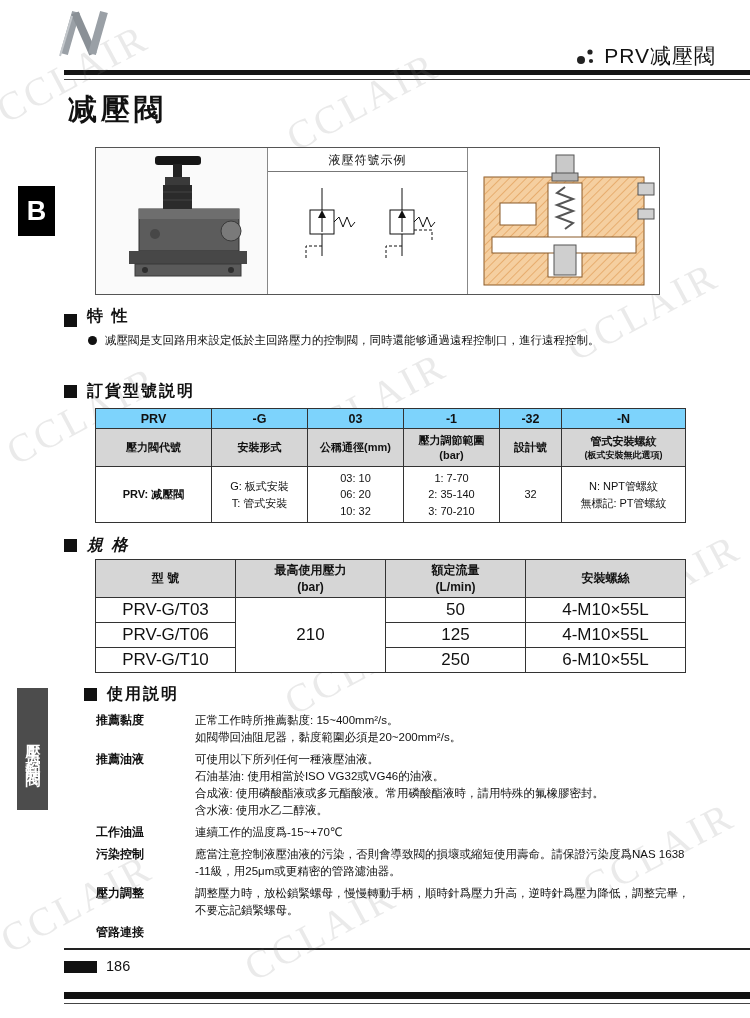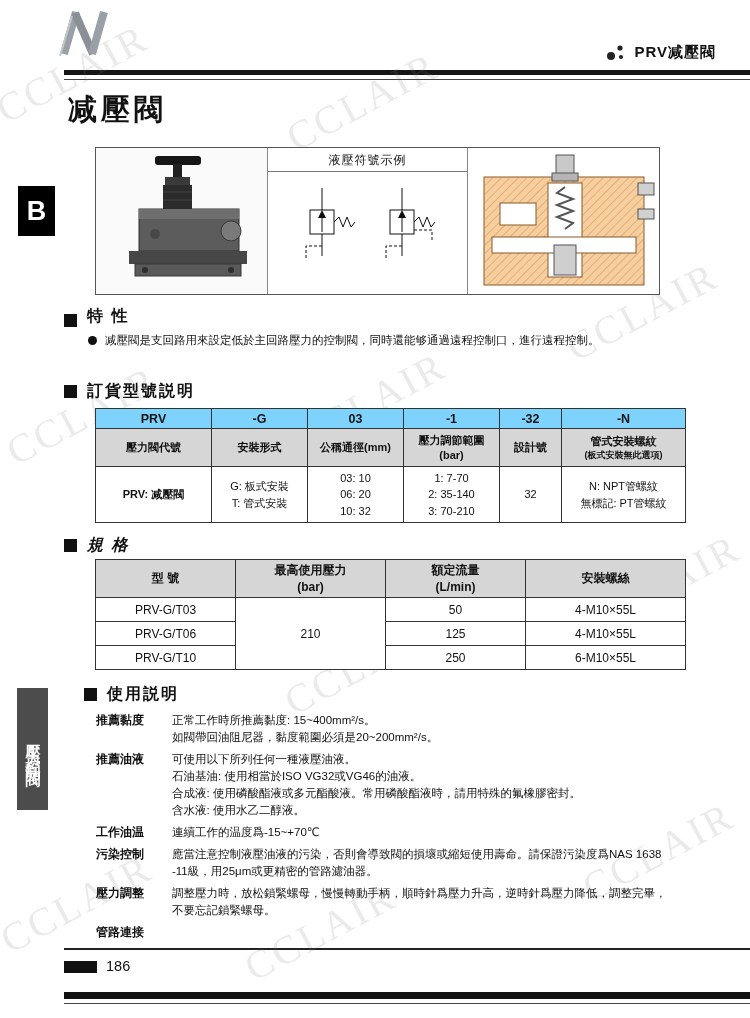--- a/index.html
+++ b/index.html
@@ -10,21 +10,21 @@
     font-family:"Liberation Sans","DejaVu Sans",sans-serif;
   }
   .watermark {
     position:absolute; font-family:"Liberation Serif","DejaVu Serif",serif;
     font-size:40px; letter-spacing:3px; color:rgba(125,125,125,0.16);
     transform:rotate(-28deg); white-space:nowrap; pointer-events:none; z-index:5;
   }
   
   .logo { position:absolute; left:50px; top:6px; }
   .brand { position:absolute; top:42px; right:34px; display:flex; align-items:center; gap:8px; z-index:6; }
-  .brand-title { font-size:15px; font-weight:bold; letter-spacing:1px; }
+  .brand-title { font-size:21px; font-weight:normal; letter-spacing:1px; }
   .rule-thick-top { position:absolute; left:64px; right:0; top:70px; height:5px; background:#151515; }
   .rule-thin-top  { position:absolute; left:64px; right:0; top:79px; height:1px; background:#444; }
   .page-title { position:absolute; left:68px; top:90px; font-size:29px; font-weight:bold; letter-spacing:4px; z-index:6;font-family:Liberation Serif, serif; }
 
   
   .figure-box { position:absolute; left:95px; top:147px; width:565px; height:148px;
     border:1px solid #555; display:flex; background:#fff; z-index:6; }
   .fig-photo { width:172px; border-right:1px solid #888; display:flex; align-items:center; justify-content:center; background:#fafafa; }
   .fig-symbols { width:200px; border-right:1px solid #888; }
   .symbol-caption { height:24px; line-height:24px; text-align:center; font-size:12px; border-bottom:1px solid #777; letter-spacing:1px; }
@@ -49,25 +49,25 @@
   th, td { border:1px solid #333; text-align:center; vertical-align:middle; padding:2px 3px; }
   .pre { white-space:pre-line; }
   .t1 { left:95px; top:408px; width:590px; }
   .t1 .code-row th { height:20px; background:#7dd3fc; font-size:12.5px; font-weight:bold; }
   .t1 .label-row td { height:38px; background:#d6d6d6; font-size:11px; font-weight:bold; line-height:1.35; }
   .t1 .value-row td { height:56px; font-size:11px; line-height:1.5; }
   .t1 .bold { font-weight:bold; }
   .sub { display:block; font-size:9px; font-weight:bold; }
   .t2 { left:95px; top:559px; width:590px; }
   .t2 th { height:38px; background:#d6d6d6; font-size:12px; font-weight:bold; line-height:1.35; }
-  .t2 td { height:24px; font-size:12px; }
+  .t2 td { height:24px; font-size:17px; }
 
   
   .usage-list { position:absolute; left:96px; top:712px; width:620px; z-index:6; }
-  .usage-item { display:flex; margin-bottom:5px; }
+  .usage-item { display:flex; margin-bottom:5px;gap:23px; }
   .usage-label { width:76px; flex:none; font-weight:bold; font-size:12px; line-height:17px; }
   .usage-text { font-size:11.5px; line-height:17px; white-space:pre-line; }
 
   
   .side-tab { position:absolute; left:17px; top:688px; width:31px; height:122px; background:#4c4c4c;
     color:#fff; display:flex; align-items:center; justify-content:center; z-index:6; }
   .side-tab span { writing-mode:vertical-rl; text-orientation:upright; font-size:15px; font-weight:bold; letter-spacing:7px; }
 
   
   .rule-footer { position:absolute; left:64px; right:0; top:948px; height:2px; background:#222; }

